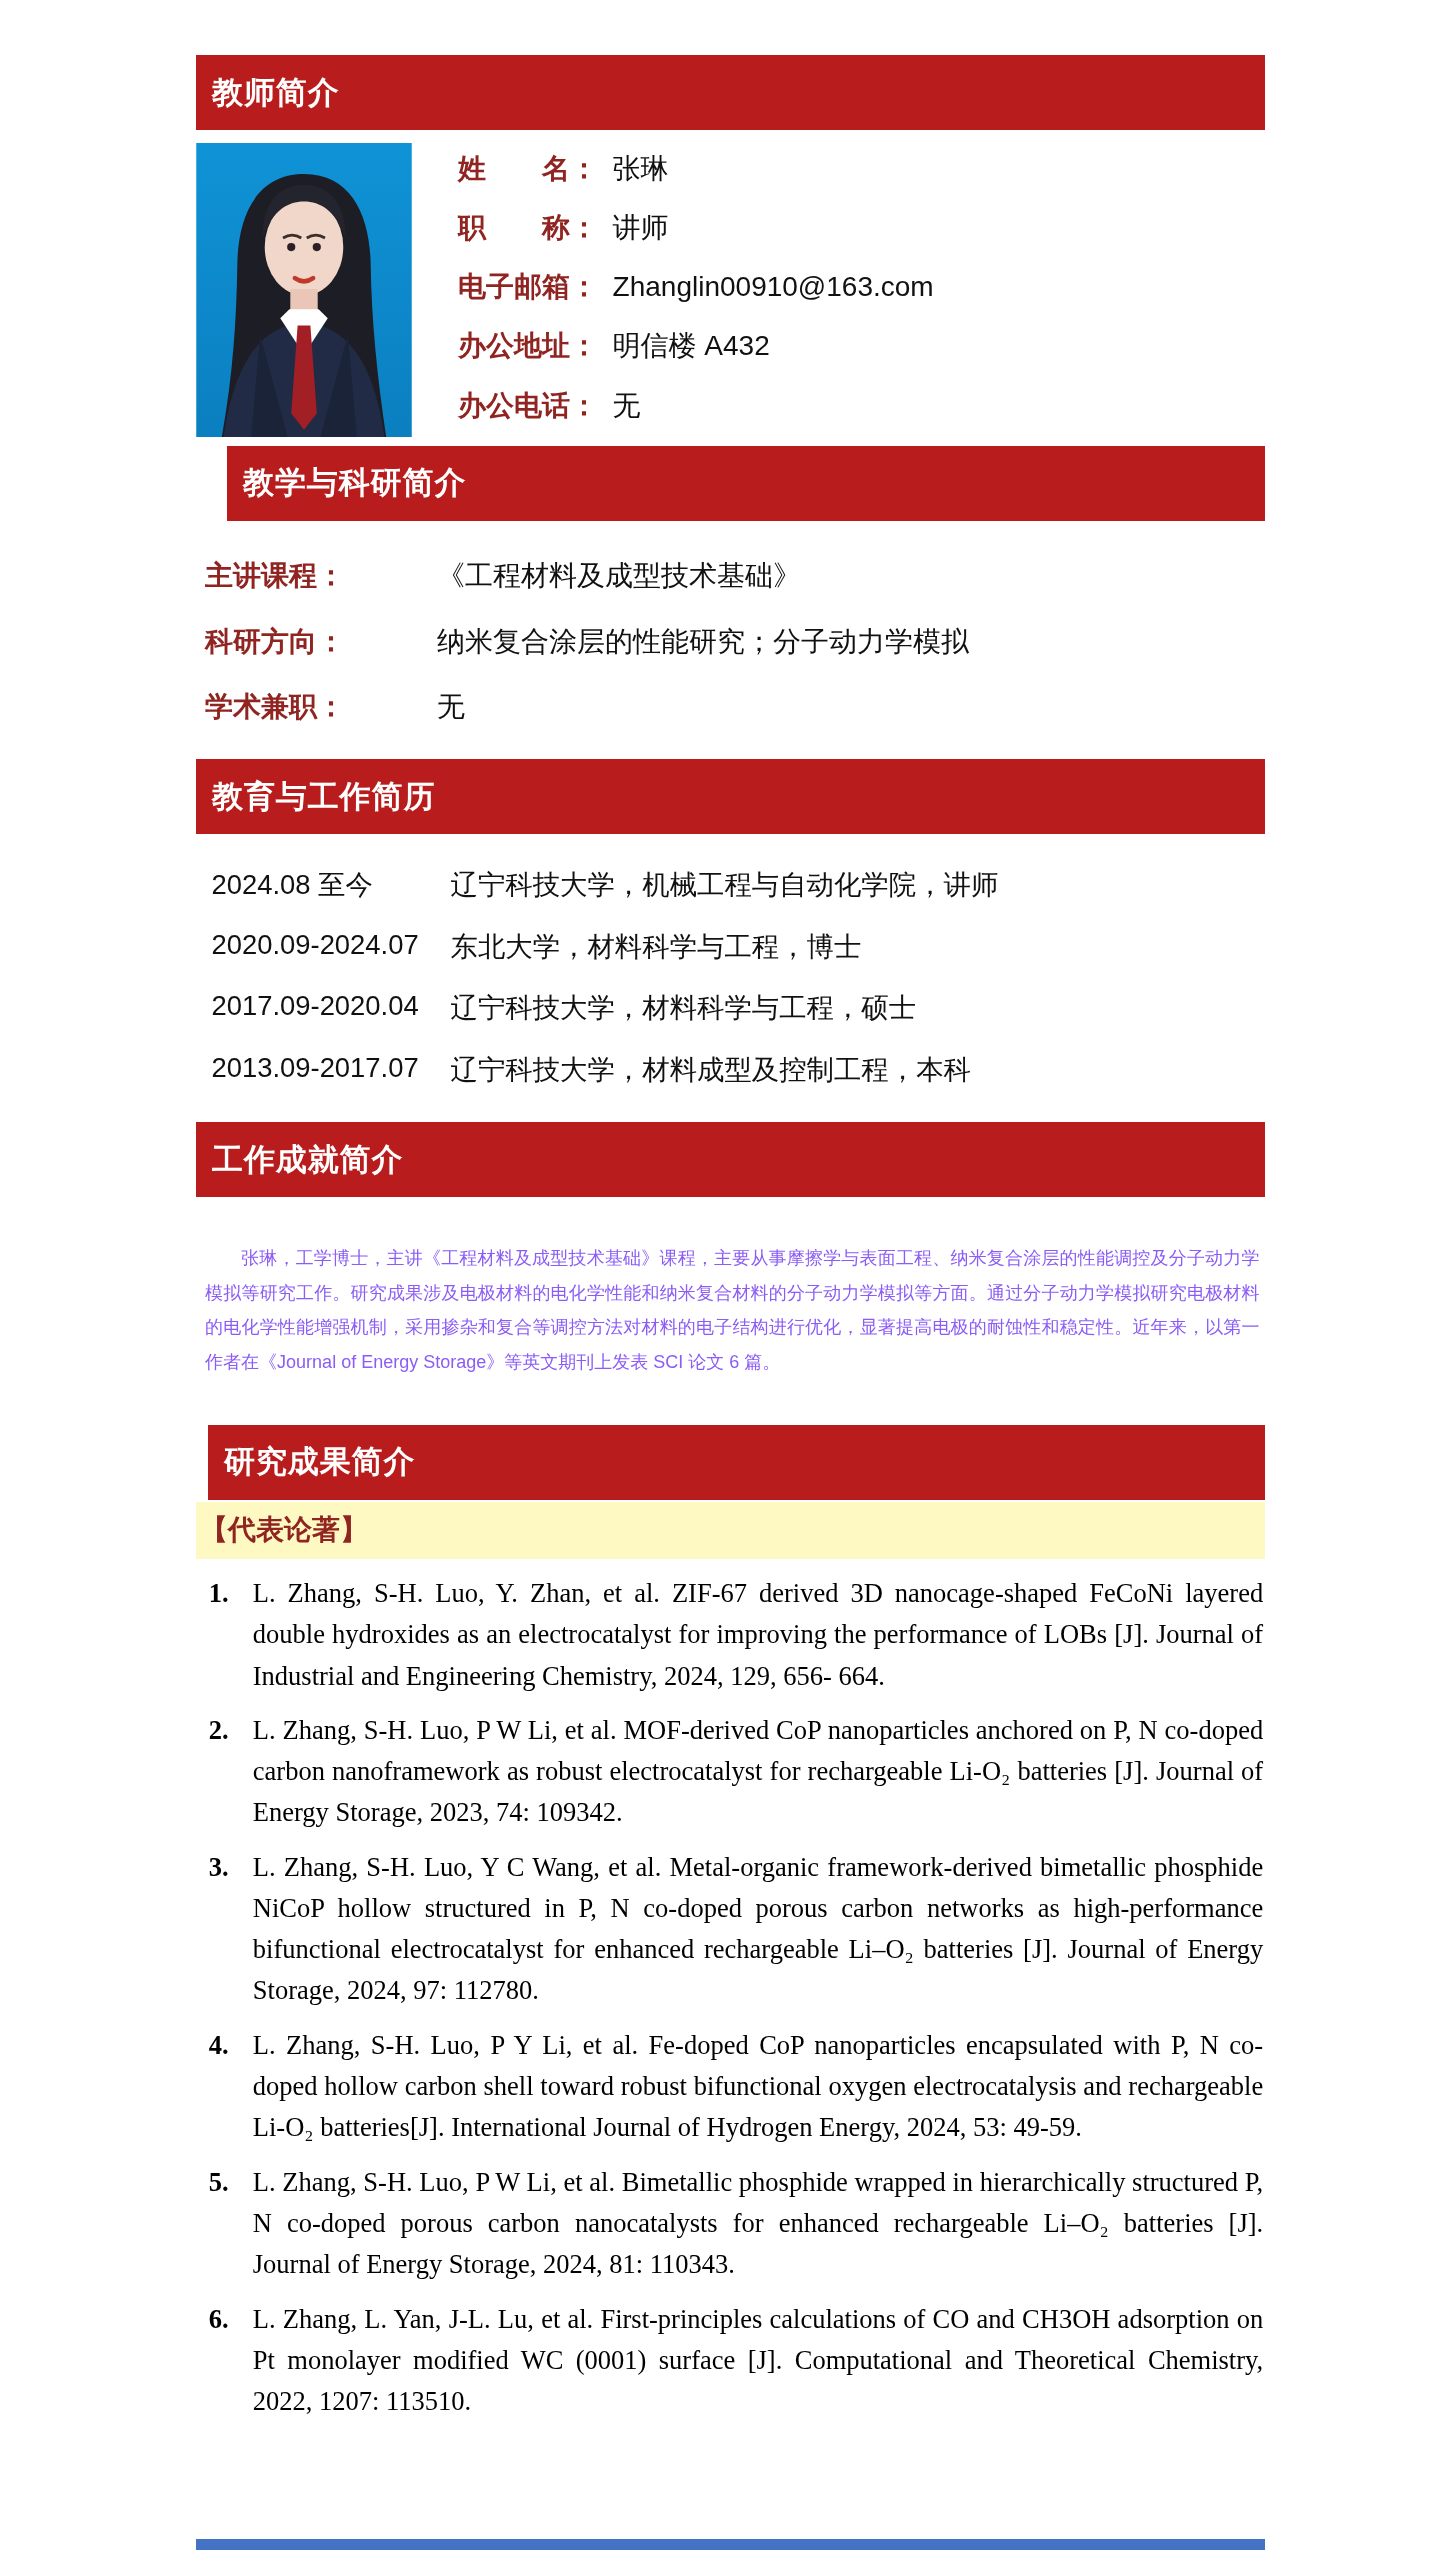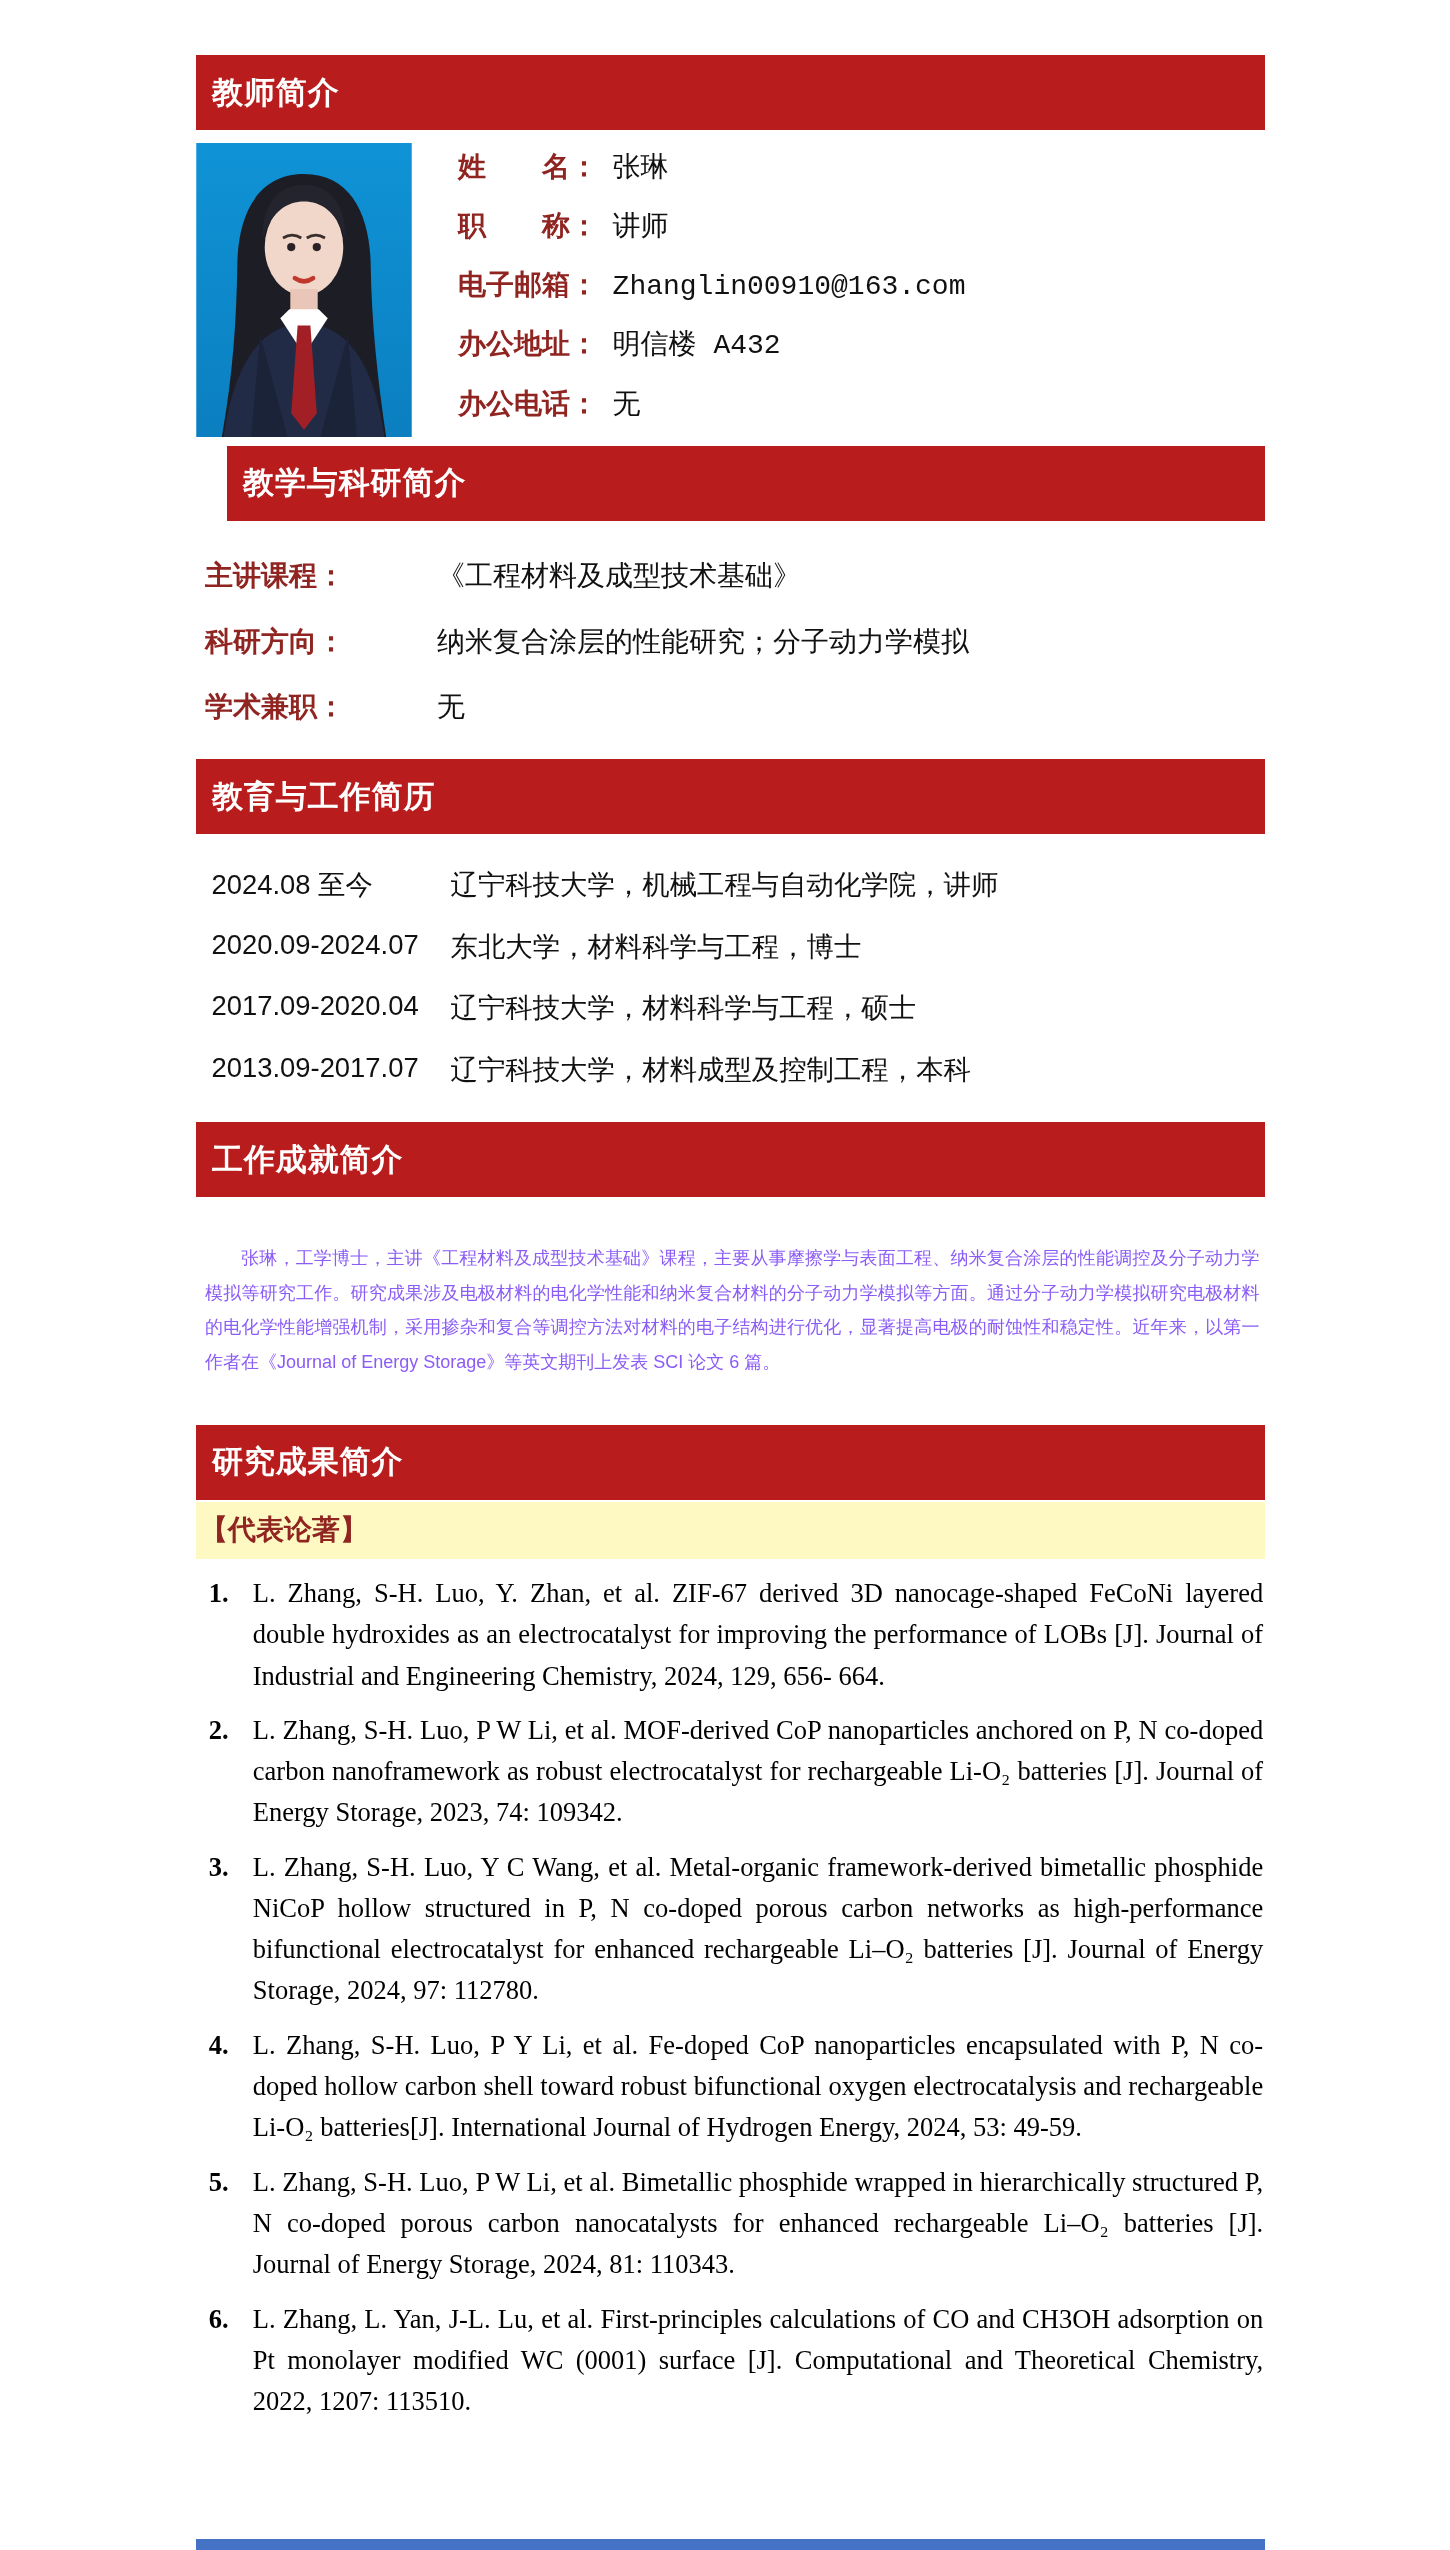--- a/index.html
+++ b/index.html
@@ -21,21 +21,21 @@
     box-sizing:border-box;
   }
   
   .profile-row{display:flex;margin-top:12.8px;}
   .photo{width:216px;height:294px;flex:none;}
   .photo svg{display:block;}
   .fields{
     flex:1;padding:9.1px 0 14.6px 46px;box-sizing:border-box;
     display:flex;flex-direction:column;justify-content:space-between;
   }
-  .field{font-size:28px;line-height:1.2;font-family:Liberation Mono, monospace;}
+  .field{font-size:28px;line-height:1.2;}
   .flabel{color:#8F2421;font-weight:bold;}
   .fvalue{color:#111;margin-left:14.6px;}
   
   .kv-rows{padding:9.1px 0 5.5px 9.1px;}
   .kv{display:flex;font-size:28px;margin:27.4px 0;}
   .kv .klabel{width:212px;flex:none;color:#8F2421;font-weight:bold;}
   .kv .kvalue{color:#111;margin-left:20px;}
   
   .hist-rows{padding:7.3px 0 9.1px 15.5px;}
   .hist{display:flex;font-size:27.4px;margin:25.6px 0;}
@@ -60,21 +60,21 @@
     font-family:"Liberation Serif","DejaVu Serif",serif;
     font-size:26.5px;line-height:1.55;color:#000;
   }
   .pub .no{width:44px;flex:none;font-weight:bold;}
   .pub .ptext{flex:1;text-align:justify;}
   
   .bottom-bar{
     position:absolute;left:0;right:0;bottom:0;height:11px;
     background:#4472C4;
   }
-  .mt10{margin-top:9.1px;margin-left:31px;} .mt36{margin-top:33px;}
+  .mt10{margin-top:9.1px;margin-left:31px;} .mt36{margin-top:33px;margin-left:12px;}
 </style>
 </head>
 <body>
 
 <div class="page">
 
   <div class="bar">
     <span>教师简介</span>
   </div>
 

